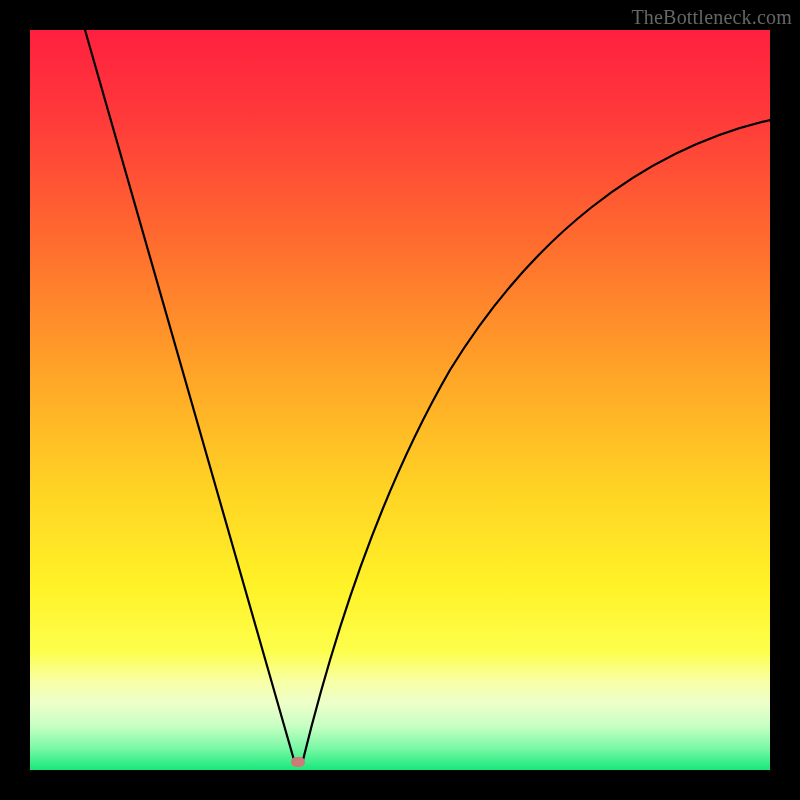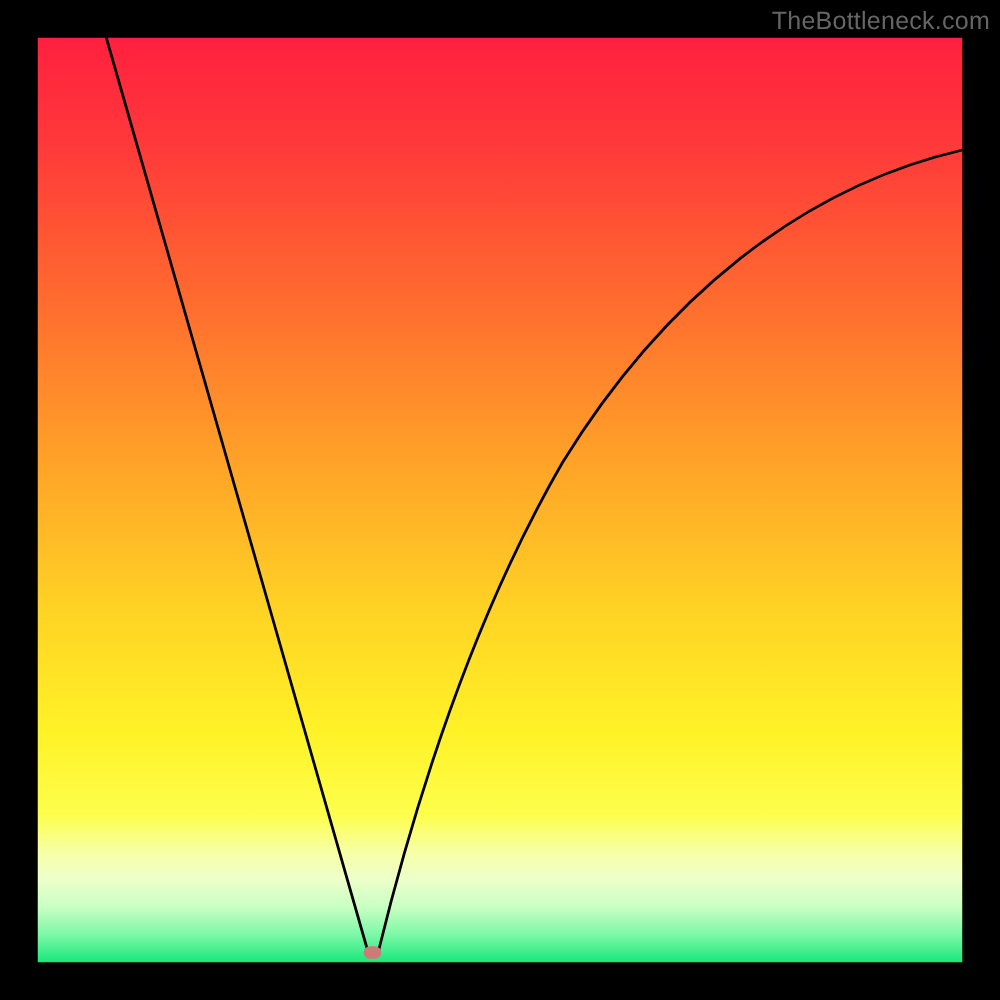--- a/index.html
+++ b/index.html
@@ -1,20 +1,20 @@
 <!DOCTYPE html>
 <html><head>
 <meta charset="utf-8">
 <style>
   * { margin: 0; padding: 0; box-sizing: border-box; }
   html, body { width: 800px; height: 800px; overflow: hidden; background: #000; }
   .wrap { position: relative; width: 800px; height: 800px; background: #000; }
   .plot { position: absolute; left: 30px; top: 30px; width: 740px; height: 740px; }
   .grad { position: absolute; inset: 0; }
-  .wm { position: absolute; top: 6px; right: 8px; font-family: Liberation Sans, sans-serif; font-size: 20px; color: #666; font-weight: 500; letter-spacing: 0.2px; }
+  .wm { position: absolute; top: 6px; right: 8px; font-family: Liberation Serif, serif; font-size: 20px; color: #666; font-weight: 500; letter-spacing: 0.2px; }
   .marker { position: absolute; width: 14px; height: 10px; background: #cf7a78; border-radius: 5px; transform: translate(-50%, -50%); }
   svg.curve { position: absolute; inset: 0; }
 </style>
 </head>
 <body>
 <div class="wrap">
 
   <div class="wm">TheBottleneck.com</div>
 
   <div class="plot">

